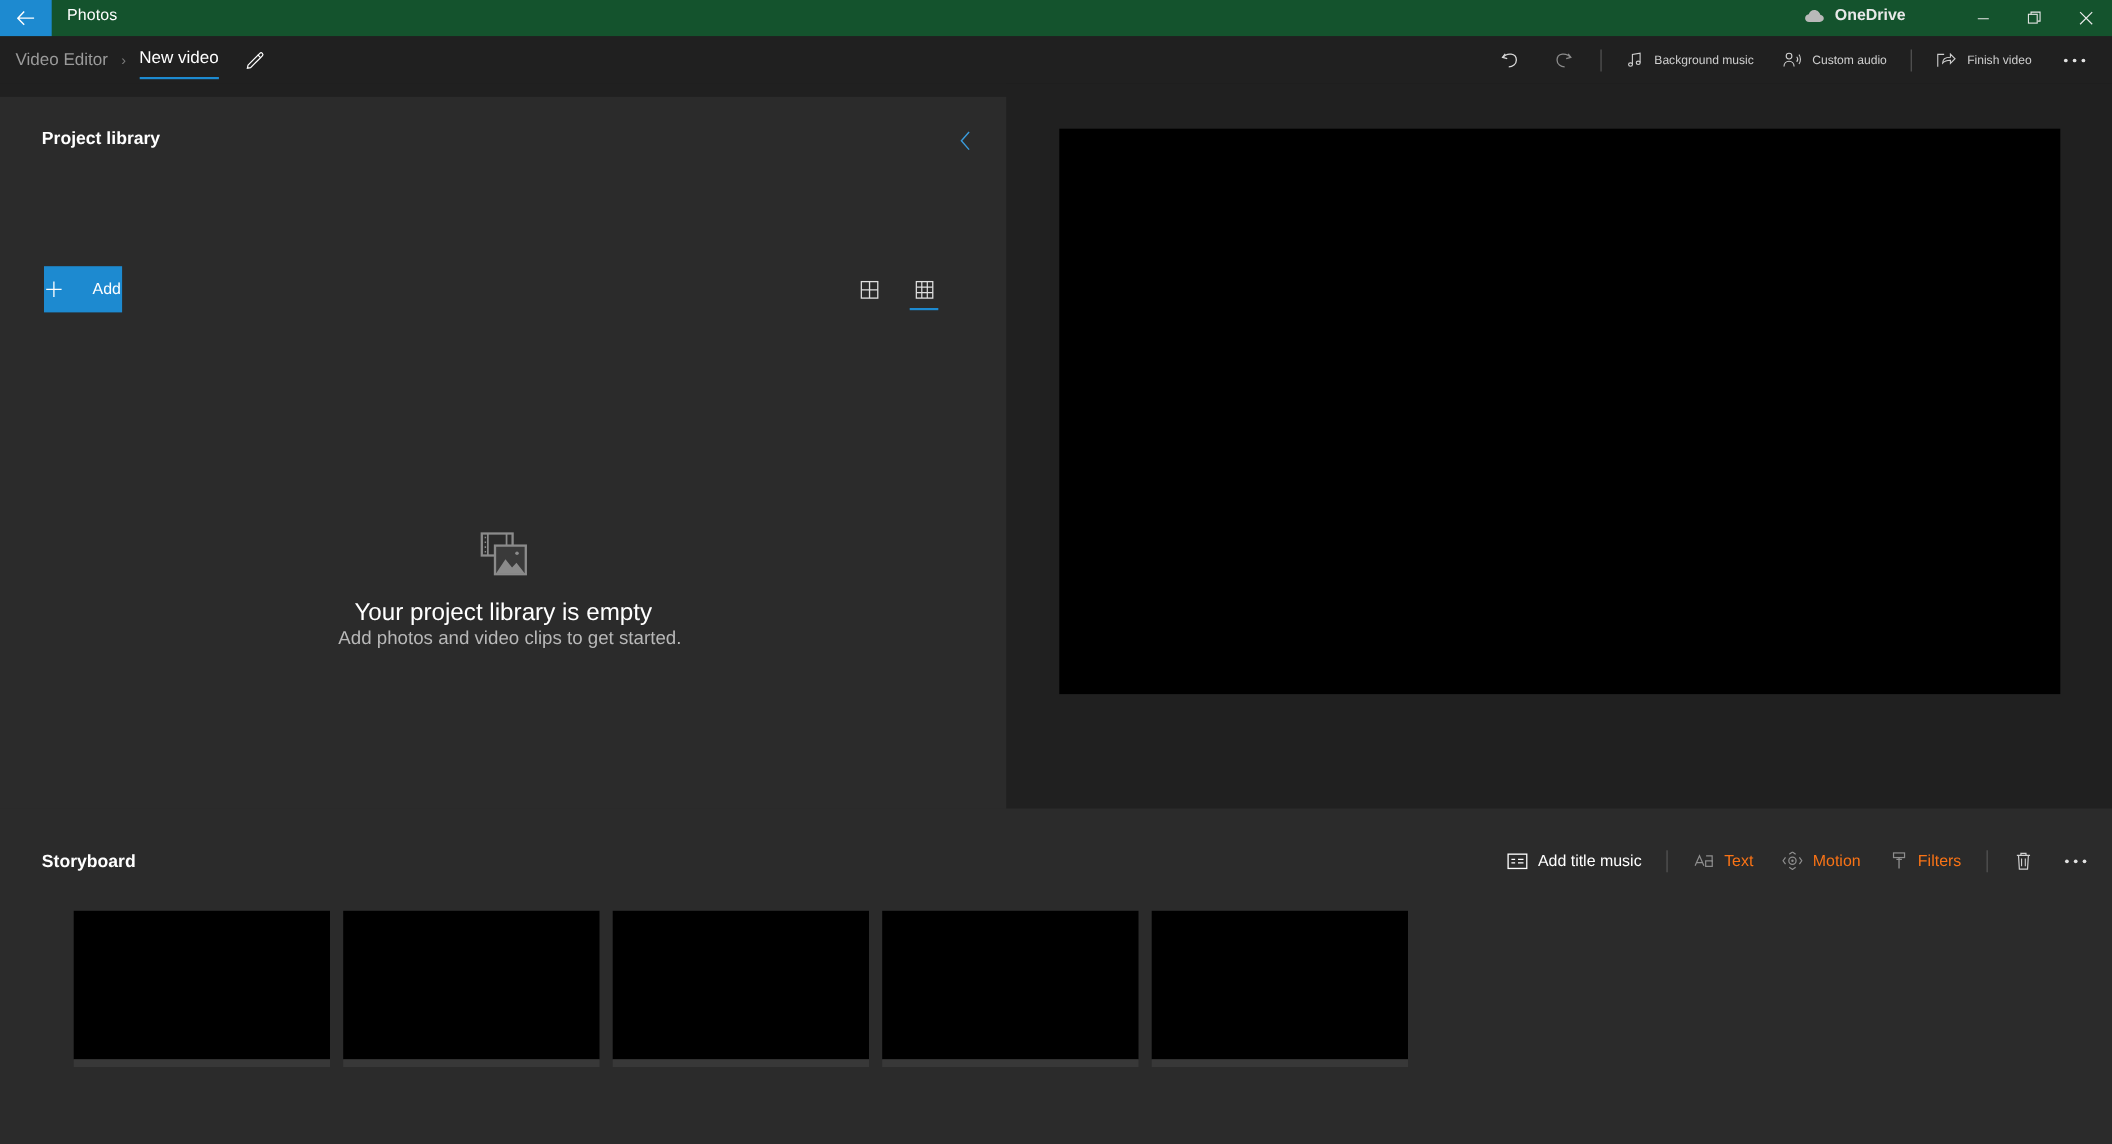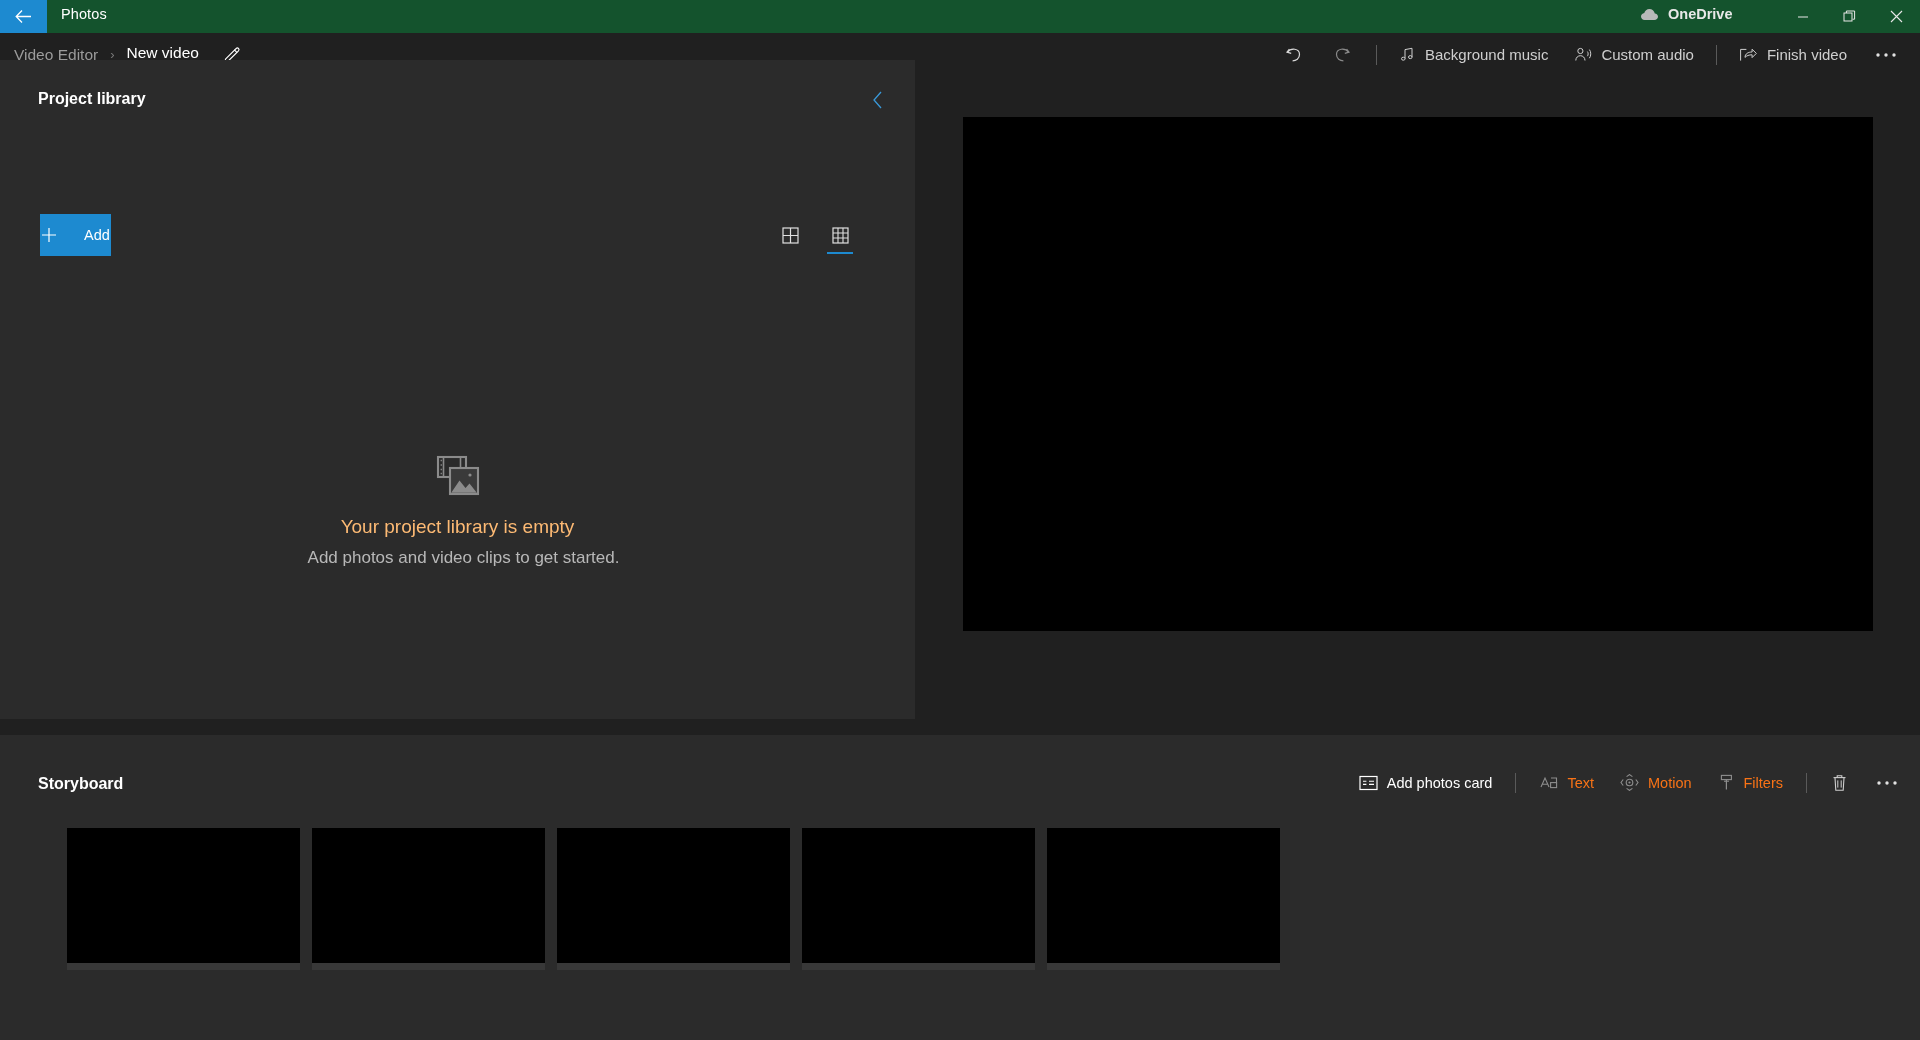--- a/index.html
+++ b/index.html
@@ -63,28 +63,28 @@
     display: flex; align-items: center; justify-content: center; cursor: pointer;
   }
 
   .cmd-right {
     position: absolute; right: 8px; top: 0; height: 43px;
     display: flex; align-items: center; gap: 0;
   }
   .cmd-item {
     display: flex; align-items: center; gap: 9px;
     height: 31px; padding: 0 11px; margin: 16px 2px;
-    font-size: 15px; color: #cfcfcf; cursor: pointer; white-space: nowrap;
+    font-size: 11px; color: #cfcfcf; cursor: pointer; white-space: nowrap;
   }
   .cmd-item.icon-only { padding: 0 13px; }
   .cmd-sep { width: 1px; height: 20px; background: #5a5a5a; margin: 0 9px; }
 
   
   .library {
-    position: absolute; left: 0; top: 60px; width: 915px; height: 659px;
+    position: absolute; left: 0; top: 88px; width: 915px; height: 659px;
     background: #2b2b2b;
   }
   .library-title {
     position: absolute; left: 38px; top: 30px;
     font-size: 16px; font-weight: bold; color: #ffffff;
   }
   .collapse-btn {
     position: absolute; right: 22px; top: 25px;
     width: 30px; height: 30px; display: flex; align-items: center; justify-content: center;
     cursor: pointer;
@@ -108,21 +108,21 @@
   .view-toggle.active::after {
     content: ""; position: absolute; left: 7px; right: 7px; bottom: 1px;
     height: 2px; background: #1d8ad0;
   }
 
   .empty-state {
     position: absolute; left: 0; top: 395px; width: 915px;
     display: flex; flex-direction: column; align-items: center; gap: 0;
   }
   .empty-icon { margin-bottom: 19px; }
-  .empty-title { font-size: 19px; color: #fdba74; margin-bottom: 10px; }
+  .empty-title { font-size: 22px; color: #ffffff; }
   .empty-sub { font-size: 17px; color: #b8b8b8; margin-left: 12px; }
 
   
   .preview-panel {
     position: absolute; left: 915px; top: 76px; width: 1005px; height: 659px;
     background: #202020;
   }
   .video-surface {
     position: absolute; left: 48px; top: 41px; width: 910px; height: 514px;
     background: #000000;
@@ -413,21 +413,21 @@
 <div class="sb-title">Storyboard</div>
 
 <div class="sb-tools">
   <div class="sb-item">
     <span>
       <svg width="19" height="16" viewBox="0 0 19 16">
           <rect x="1" y="1.5" width="17" height="13" fill="none" stroke="#ffffff" stroke-width="1.2"></rect>
           <path d="M4 6.2h3.4 M4 9.4h3.4 M10 6.2h5 M10 9.4h5" stroke="#ffffff" stroke-width="1.1"></path>
         </svg>
     </span>
-    <span class="sb-label">Add photos card</span>
+    <span class="sb-label">Add title music</span>
   </div>
 
   <div class="sb-sep"></div>
 
   <div class="sb-item dim">
     <span>
       <svg width="19" height="16" viewBox="0 0 19 16">
           <path d="M2 12 L6 3 L10 12 M3.4 9.2h5.2" fill="none" stroke="#8e8e8e" stroke-width="1.1"></path>
           <path d="M12 3h5.5v5.5" fill="none" stroke="#8e8e8e" stroke-width="1.1"></path>
           <rect x="11.6" y="7.6" width="6" height="5" fill="none" stroke="#8e8e8e" stroke-width="1.1"></rect>

